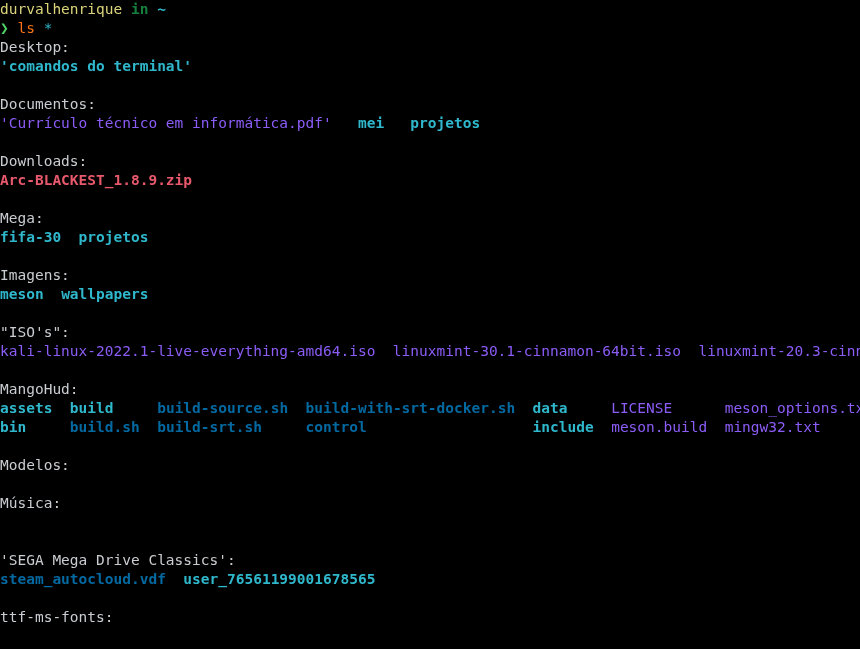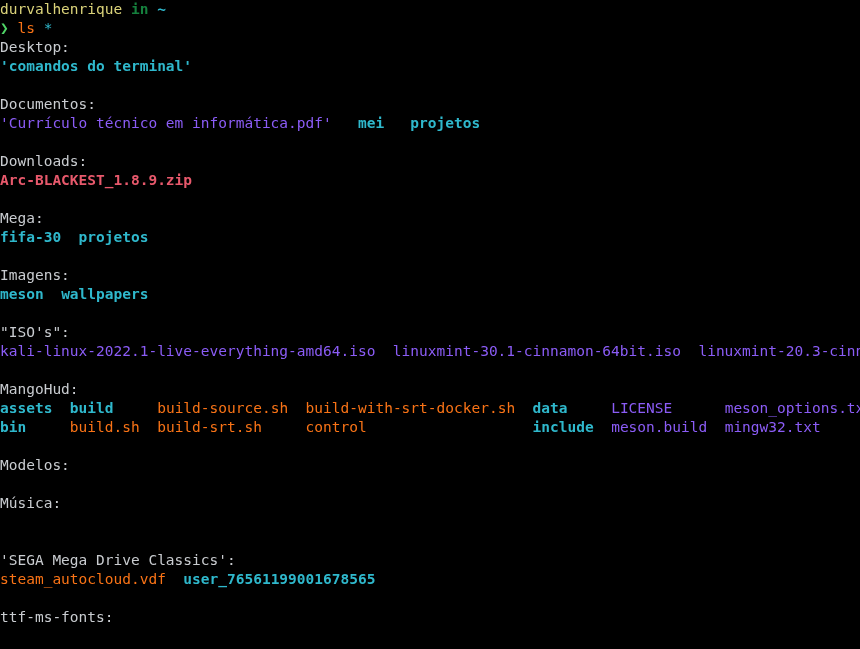--- a/index.html
+++ b/index.html
@@ -30,21 +30,21 @@
     white-space: pre;
     color: #c8c8c8;
     overflow: hidden;
   }
   .line.blank {
     height: 19px;
   }
   .seg { white-space: pre; }
   .c-default { color: #8b5cf6; }
   .c-dir     { color: #2fb8cc; font-weight: bold; }
-  .c-exec    { color: #f97316; font-weight: normal; }
+  .c-exec    { color: #0369a1; font-weight: bold; }
   .c-archive { color: #e8596c; font-weight: bold; }
   .c-user    { color: #dbd37a; font-weight: normal; }
   .c-sep     { color: #15803d; font-weight: bold; text-align: center; }
   .c-path    { color: #2fb8cc; font-weight: bold; }
   .c-prompt  { color: #4fd566; font-weight: bold; }
   .c-cmd     { color: #f97316; }
   .c-glob    { color: #2fb8cc; }
   .c-header  { color: #c9ccd0; }
 </style>
 </head>

